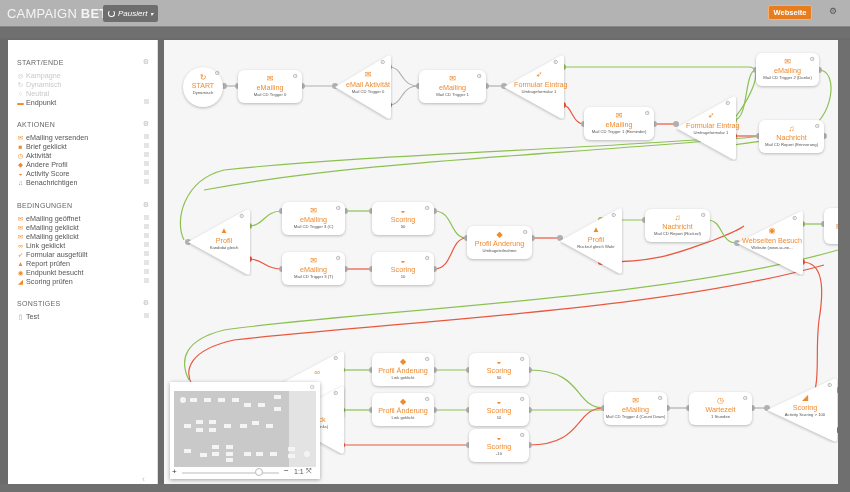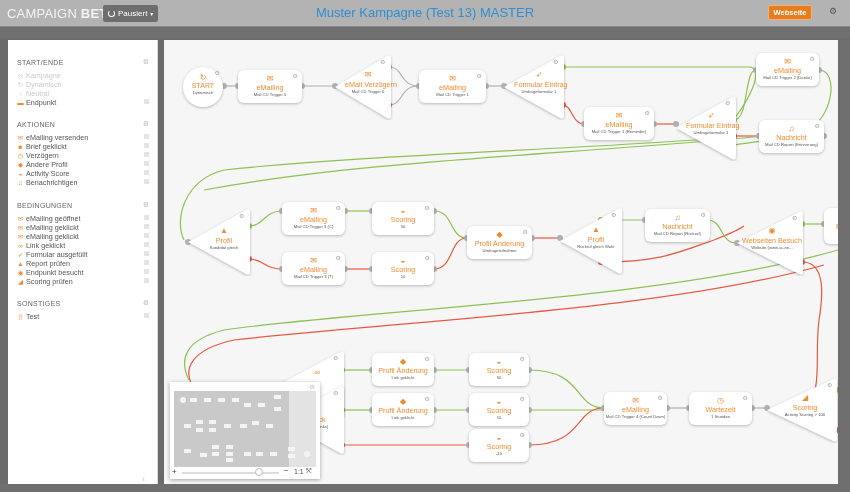--- a/index.html
+++ b/index.html
@@ -1,21 +1,21 @@
 <!DOCTYPE html>
 <html><head>
 <meta charset="utf-8">
 <style>
   * { box-sizing: border-box; margin: 0; padding: 0; }
   html, body { width: 850px; height: 492px; overflow: hidden; }
   body { background: #6b6b6b; font-family: "Liberation Sans", sans-serif; position: relative; }
   .topbar { position: absolute; left: 0; top: 0; width: 850px; height: 27px; background: #b3b3b3; border-bottom: 1px solid #8a8a8a; }
   .brand { position: absolute; left: 7px; top: 6px; font-size: 13px; color: #f4f4f4; letter-spacing: 0.2px; }
   .brand b { font-weight: bold; }
-  .status-btn { position: absolute; left: 103px; top: 5px; height: 17px; padding: 4px 5px; background: #6e6e6e; border-radius: 2px; color: #fff; font-size: 8px; display: flex; align-items: center; gap: 3px; }
+  .status-btn { position: absolute; left: 103px; top: 5px; height: 17px; padding: 4px 5px; background: #6e6e6e; border-radius: 2px; color: #fff; font-size: 8px; display: flex; align-items: center; gap: 3px; font-style: italic; }
   .status-btn .ring { width: 7px; height: 7px; border: 1.2px solid #fff; border-radius: 50%; border-top-color: transparent; }
   .title { position: absolute; left: 0; width: 850px; top: 5px; text-align: center; font-size: 13px; color: #2f8fd0; }
   .save-btn { position: absolute; left: 768px; top: 5px; width: 44px; height: 15px; background: #e87d1e; border: 1px solid #f4b27a; border-radius: 2px; color: #fff; font-size: 7.5px; font-weight: bold; text-align: center; line-height: 13px; }
   .gear-top { position: absolute; left: 829px; top: 6px; color: #555; font-size: 9px; }
   .darkband { position: absolute; left: 0; top: 28px; width: 850px; height: 10px; background: #707070; }
 
   .sidebar { position: absolute; left: 8px; top: 40px; width: 150px; height: 444px; background: #fff; border-right: 1px solid #ddd; }
   .sec-title { position: absolute; left: 9px; font-size: 7px; color: #666; letter-spacing: 0.3px; }
   .sec-gear { position: absolute; right: 8px; font-size: 7px; color: #bbb; }
   .item { position: absolute; left: 9px; font-size: 7.2px; color: #555; display: flex; align-items: center; gap: 2px; white-space: nowrap; }
@@ -67,21 +67,20 @@
 <div class="topbar">
   <div class="brand">
     <span>CAMPAIGN</span>
     <b>BETA</b>
   </div>
   <div class="status-btn">
     <span class="ring"></span>
     <span>Pausiert</span>
     <span style="font-size:6px;">▾</span>
   </div>
-  <div class="title">Muster Kampagne (Test 13) MASTER</div>
   <div class="save-btn">Webseite</div>
   <div class="gear-top">⚙</div>
 </div>
 <div class="darkband"></div>
 
 <div class="sidebar">
   <div class="sec-title" style="top:19px">START/ENDE</div>
   <div class="sec-gear" style="top:18px">⚙</div>
   <div class="item dis" style="top:31px">
       <span class="ic">◎</span>
@@ -108,21 +107,21 @@
       <span>eMailing versenden</span>
     </div>
   <div class="item-box" style="top:94px"></div>
   <div class="item" style="top:102px">
       <span class="ic">■</span>
       <span>Brief geklickt</span>
     </div>
   <div class="item-box" style="top:103px"></div>
   <div class="item" style="top:111px">
       <span class="ic">◷</span>
-      <span>Verzögern</span>
+      <span>Aktivität</span>
     </div>
   <div class="item-box" style="top:112px"></div>
   <div class="item" style="top:120px">
       <span class="ic">◆</span>
       <span>Ändere Profil</span>
     </div>
   <div class="item-box" style="top:121px"></div>
   <div class="item" style="top:129px">
       <span class="ic">◒</span>
       <span>Activity Score</span>
@@ -318,21 +317,21 @@
     <span class="nlabel">eMailing</span>
     <span class="nsub">Mail CD Trigger 0</span>
   </div>
   <div class="tri" style="left:171px;top:14px;width:58px;height:66px">
     <svg width="58" height="66">
         <path d="M0 33 L52 2 Q56 0 56 4 L56 62 Q56 66 52 64 Z" fill="#fff" style="filter:drop-shadow(0 1px 1.5px rgba(0,0,0,.25))"></path>
       </svg>
     <span class="ngear" style="left:45px;top:4px">⚙</span>
     <div class="tcontent" style="top:16px">
         <span class="nic">✉</span>
-        <span class="nlabel">eMail Verzögern</span>
+        <span class="nlabel">eMail Aktivität</span>
         <span class="nsub">Mail CD Trigger 0</span>
       </div>
   </div>
   <div class="node" style="left:255px;top:30px;width:67px;height:33px">
     <span class="ngear">⚙</span>
     <span class="nic">✉</span>
     <span class="nlabel">eMailing</span>
     <span class="nsub">Mail CD Trigger 1</span>
   </div>
   <div class="tri" style="left:340px;top:14px;width:62px;height:66px">

